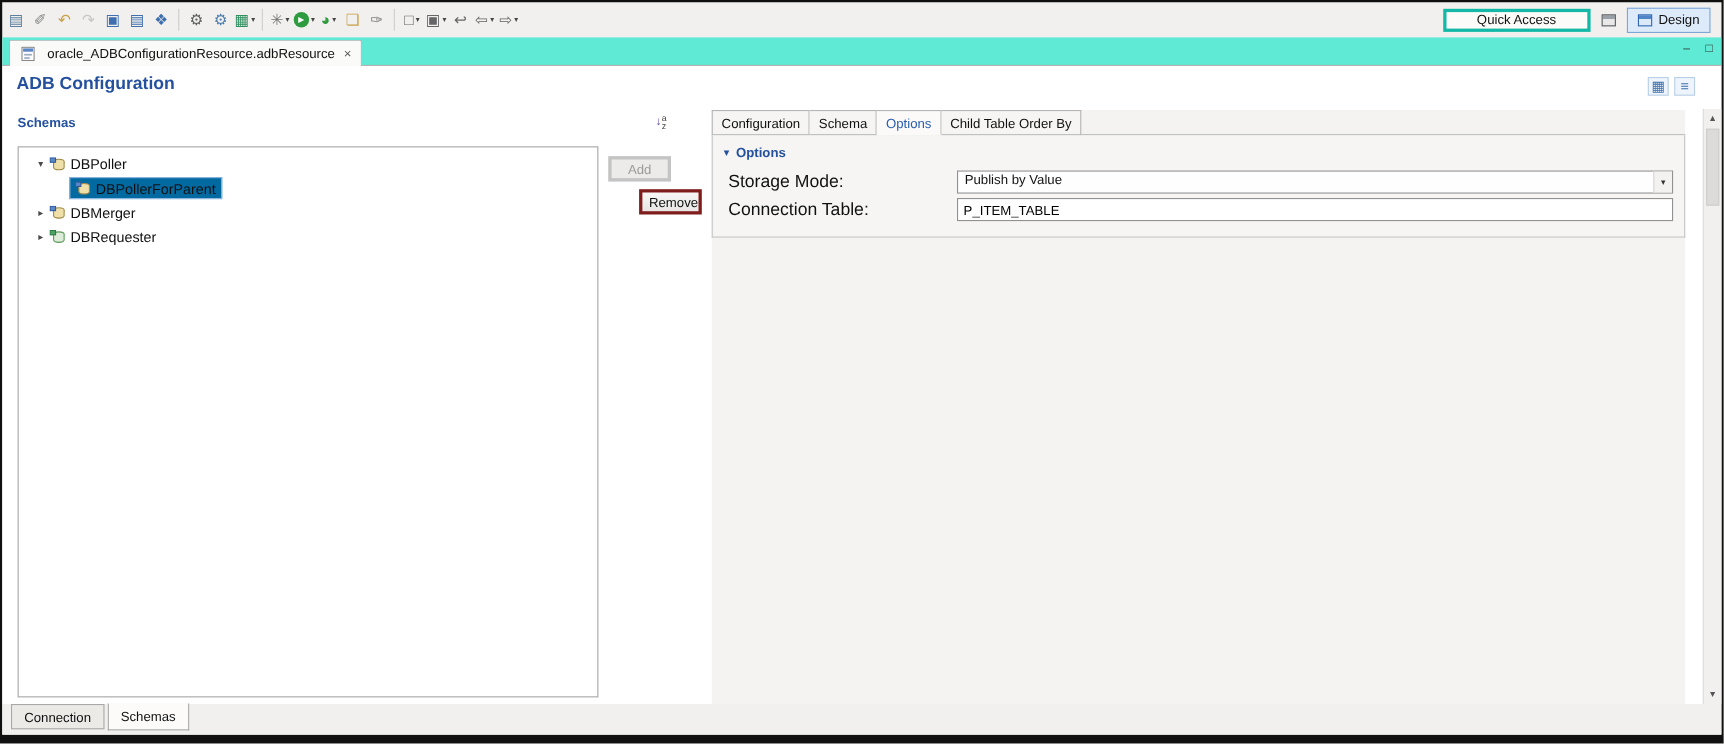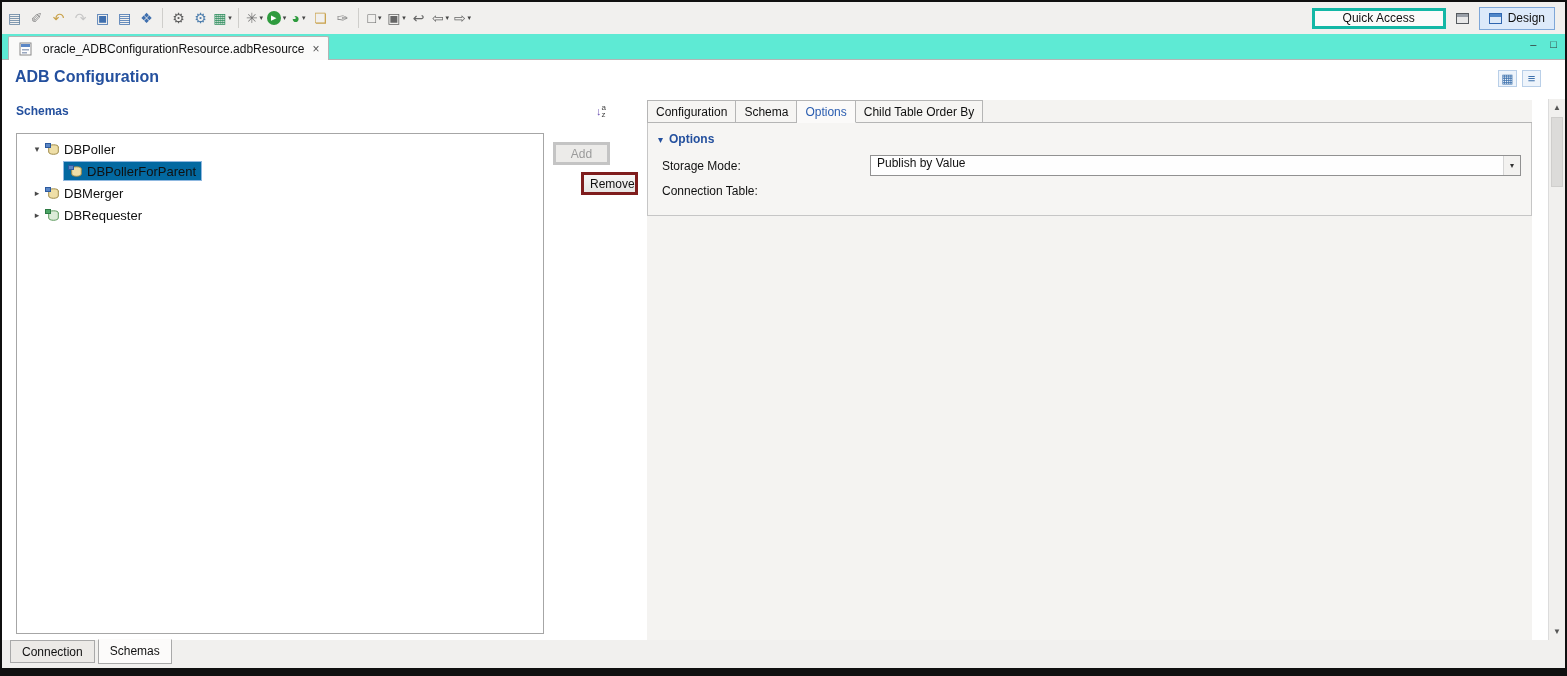--- a/index.html
+++ b/index.html
@@ -67,21 +67,21 @@
   .dtab { height:23px; padding:4px 8px 0; font-size:12px; border:1px solid #b5b5b5;
     border-left:none; background:#f6f5f3; }
   .dtab:first-child { border-left:1px solid #b5b5b5; }
   .dtab.active { background:#fbfaf9; color:#2a5db0; border-bottom:1px solid #fbfaf9; }
   .opts { position:absolute; left:0; top:23px; width:885px; border:1px solid #c6c6c6;
     border-top:none; padding:6px 10px 12px; background:#f6f5f3; }
   .sect-head { display:flex; align-items:center; gap:6px; height:20px; margin-bottom:4px; }
   .sect-arrow { font-size:10px; color:#24509e; }
   .sect-title { font-size:12px; font-weight:bold; color:#24509e; }
   .frow { display:flex; align-items:center; height:25px; padding-left:4px; }
-  .flabel { width:208px; font-size:12px; }
+  .flabel { width:208px; font-size:16px; }
   .combo { flex:1; height:21px; border:1px solid #919191; background:#fefefe; display:flex;
     align-items:flex-start; font-size:12px; padding-left:6px; }
   .combo .val { flex:1; }
   .cbtn { width:17px; align-self:stretch; display:flex; align-items:center;
     justify-content:center; font-size:8px; color:#333; background:#f3f2f0;
     border-left:1px solid #d6d6d6; }
   .tinput { flex:1; height:21px; border:1px solid #919191; font:12px "Liberation Sans",sans-serif;
     padding:0 5px; background:#fff; }
   .check { width:14px; height:14px; border:1px solid #6a6a6a; background:#fff;
     display:inline-flex; align-items:center; justify-content:center; }
@@ -293,20 +293,21 @@
         <div class="frow">
           <span class="flabel">Storage Mode:</span>
           <div class="combo">
             <span class="val">Publish by Value</span>
             <span class="cbtn">▾</span>
           </div>
         </div>
 
         <div class="frow">
           <span class="flabel">Connection Table:</span>
+          <input class="tinput" value="P_ITEM_TABLE" style="">
         </div>
 
       </div>
     </div>
 
     <div class="vscroll">
       <span class="sarr top">▲</span>
       <span class="thumb"></span>
       <span class="sarr bot">▼</span>
     </div>

